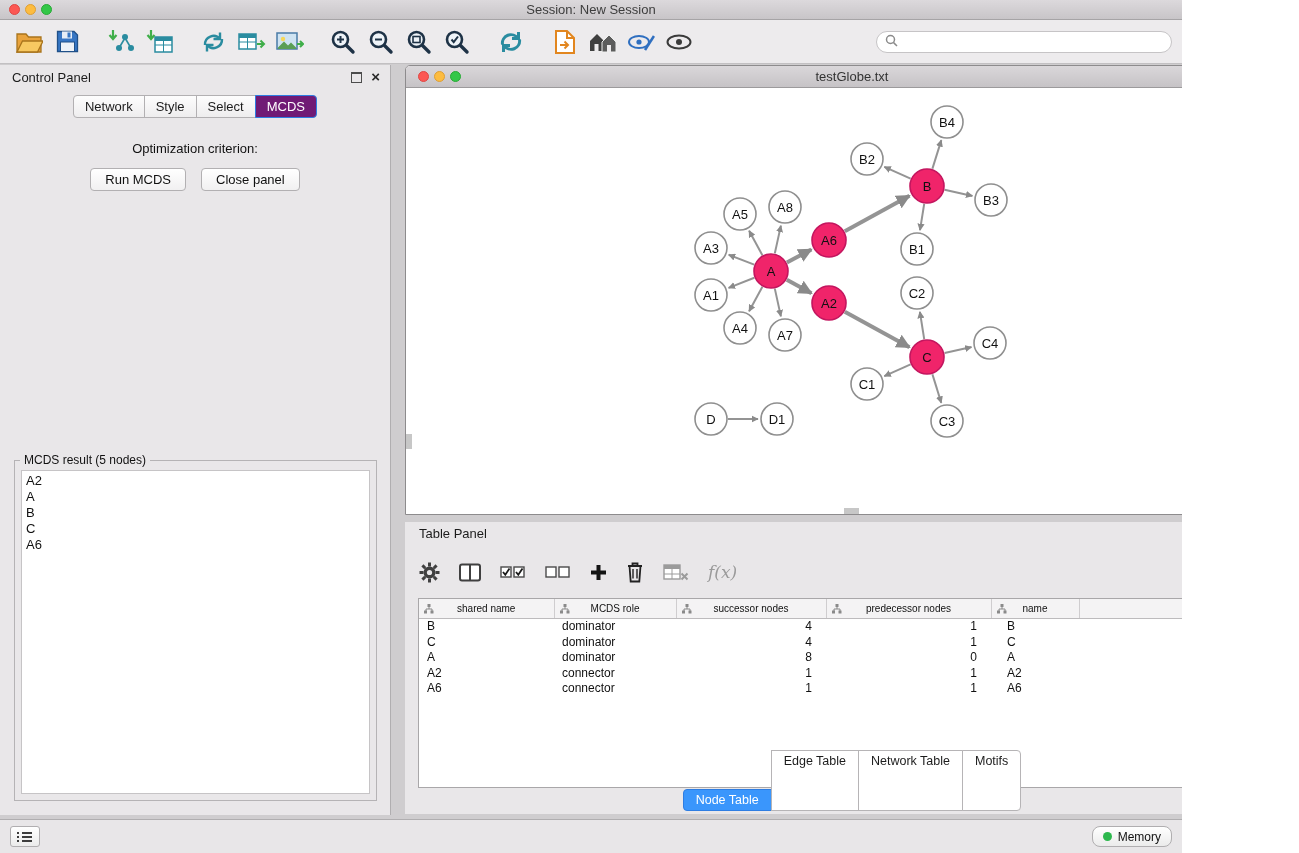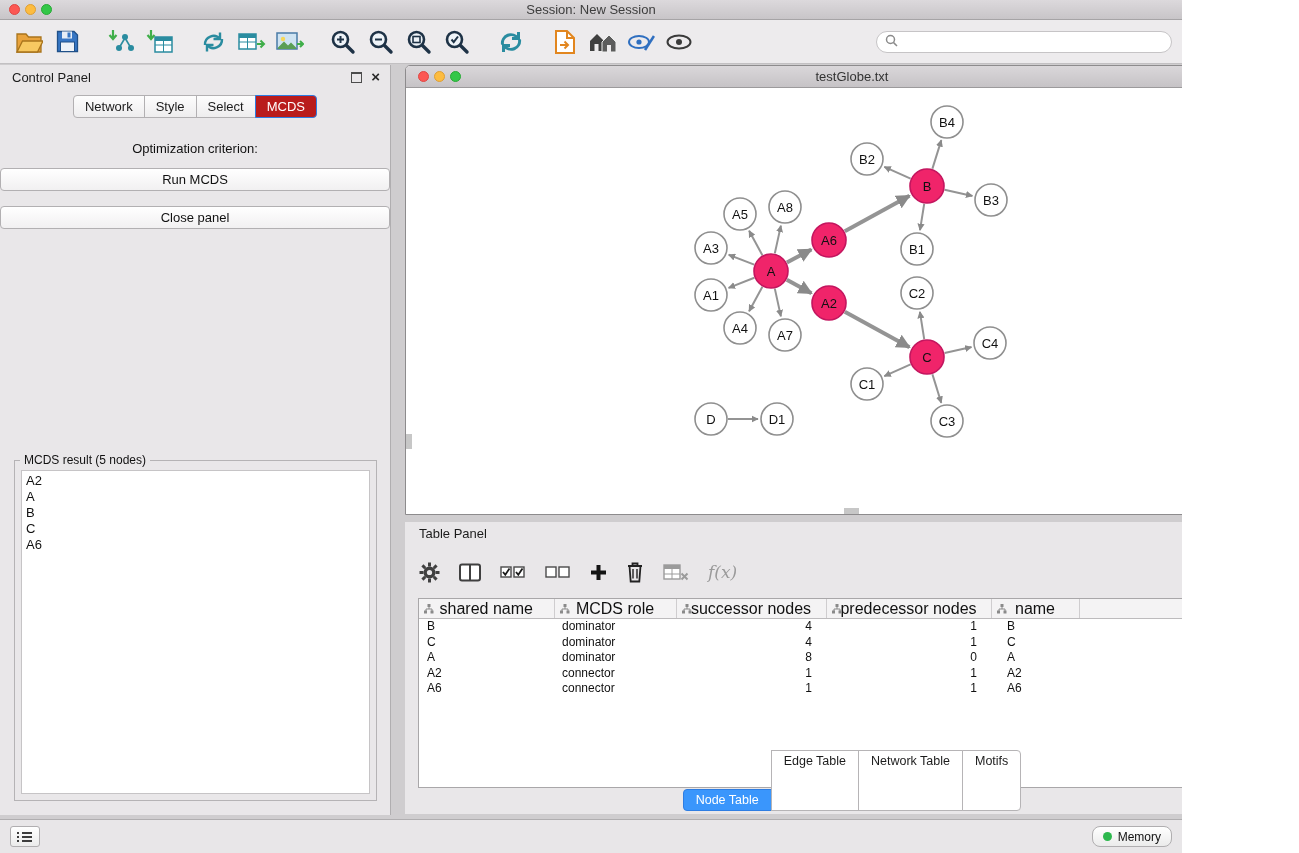--- a/index.html
+++ b/index.html
@@ -30,29 +30,29 @@
     border-right:1px solid #b0aeb0;box-sizing:border-box;}
   .panel-header{position:relative;height:26px;line-height:26px;font-size:13px;color:#1c1c1c;padding:0 12px;}
   .hdr-icons{position:absolute;right:10px;top:6px;display:flex;gap:9px;align-items:center;}
   .float-box{display:inline-block;width:9px;height:8px;border:1px solid #4c4c4c;border-top:2px solid #4c4c4c;}
   .close-x{font-size:15px;font-weight:bold;color:#2a2a2a;line-height:12px;}
   .tabs{display:flex;justify-content:center;margin-top:4px;}
   .tab{font-size:13px;color:#1c1c1c;padding:3px 11px;background:linear-gradient(#fdfdfd,#eeedee);
     border:1px solid #b2b0b2;margin-left:-1px;}
   .tab:first-child{border-radius:4px 0 0 4px;margin-left:0;}
   .tab:last-child{border-radius:0 4px 4px 0;}
-  .tab.selected{background:#b91c1c;color:#fff;border-color:#2e7de2;}
+  .tab.selected{background:#701a75;color:#fff;border-color:#2e7de2;}
   .opt-label{text-align:center;font-size:13px;color:#111;margin-top:23px;}
   .dropdown{position:relative;margin:8px auto 0;width:314px;height:24px;background:#fff;
     border:1px solid #b6b4b6;border-radius:4px;box-sizing:border-box;display:flex;align-items:center;
     font-size:13px;color:#111;padding-left:8px;}
   .stepper{position:absolute;right:0;top:0;bottom:0;width:20px;border-radius:0 3px 3px 0;
     background:linear-gradient(#74b3fa,#2f78ee);color:#fff;display:flex;flex-direction:column;
     align-items:center;justify-content:center;font-size:6.5px;line-height:7px;}
-  .btn-row{display:flex;justify-content:center;gap:15px;margin-top:12px;flex-direction:column;}
+  .btn-row{display:flex;justify-content:center;gap:15px;margin-top:12px;}
   .btn{font-size:13px;color:#111;padding:3px 14px;background:linear-gradient(#ffffff,#f1f0f1);
     border:1px solid #b2b0b2;border-radius:4px;font-family:inherit;}
   .result-group{position:absolute;left:14px;right:13px;top:395px;bottom:14px;border:1px solid #b5b3b5;}
   .legend{position:absolute;top:-8px;left:5px;background:#e9e7e9;padding:0 4px;font-size:12px;color:#111;}
   .result-list{position:absolute;left:6px;right:6px;top:9px;bottom:6px;background:#fff;
     border:1px solid #c6c4c6;font-size:13px;color:#111;padding:2px 4px;overflow:auto;}
   .result-item{line-height:16px;}
 
   
   .network-window{position:absolute;left:405px;top:65px;width:894px;height:450px;background:#fff;
@@ -72,21 +72,21 @@
   
   .table-panel{position:absolute;left:405px;top:522px;width:894px;height:292px;background:#e9e7e9;}
   .tp-header{position:relative;height:24px;line-height:24px;font-size:13px;color:#1c1c1c;padding:0 14px;}
   .tp-toolbar{position:absolute;left:14px;top:32px;height:36px;display:flex;align-items:center;gap:19px;}
   .tpbtn{border:0;background:transparent;padding:0;display:flex;align-items:center;justify-content:center;cursor:default;}
   .fx{font-family:"DejaVu Serif",serif;font-style:italic;font-size:17px;color:#9a9a9a;}
   .tp-table-wrap{position:absolute;left:13px;right:8px;top:76px;height:188px;background:#fff;
     border:1px solid #a9a7a9;overflow:hidden;}
   table{border-collapse:collapse;table-layout:fixed;width:100%;font-size:12px;color:#111;}
   th{height:19px;background:#f4f3f4;border-right:1px solid #cfcdcf;border-bottom:1px solid #bdbbbd;
-    font-weight:normal;font-size:16px;position:relative;padding:0;}
+    font-weight:normal;font-size:10px;position:relative;padding:0;}
   th.filler{border-right:none;}
   .th-icon{position:absolute;left:5px;top:5px;}
   .th-label{display:block;text-align:center;line-height:19px;}
   td{padding:0 0 0 8px;height:15.5px;line-height:15.5px;white-space:nowrap;overflow:hidden;}
   td.num{text-align:right;padding:0 14px 0 0;}
   td.namecol{padding-left:16px;}
   .tp-tabs{position:absolute;left:0;right:0;bottom:3px;display:flex;justify-content:center;}
   .tp-tab{font-size:12.5px;color:#1c1c1c;padding:3px 12px;background:#fff;border:1px solid #b6b4b6;margin-left:-1px;}
   .tp-tab:first-child{border-radius:4px 0 0 4px;margin-left:0;margin-top:39px;}
   .tp-tab:last-child{border-radius:0 4px 4px 0;}

